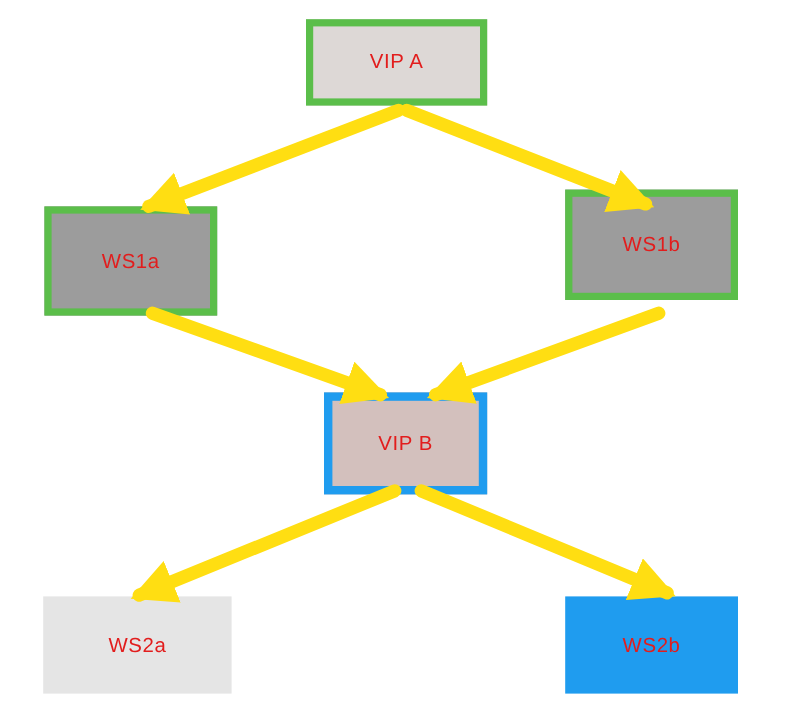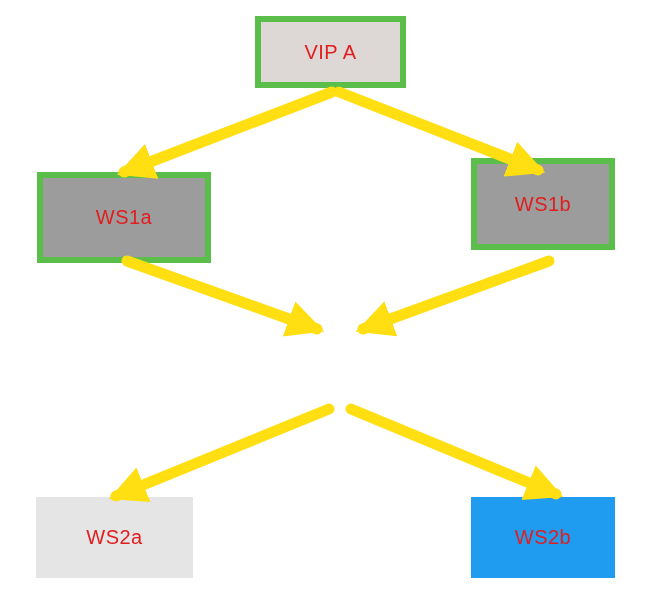--- a/index.html
+++ b/index.html
@@ -15,31 +15,31 @@
     background: #ffffff;
     overflow: hidden;
   }
   .node {
     position: absolute;
     display: flex;
     align-items: center;
     justify-content: center;
     box-sizing: border-box;
     color: #e21d1d;
-    font-size: 20px;
+    font-size: 17px;
     letter-spacing: 0.5px;
     z-index: 1;
   }
   .node-vip-a {
     left: 255px; top: 16px; width: 151px; height: 72px;
     background: #ddd8d6;
     border: 6px solid #5bbe4a;
   }
   .node-ws1a {
-    left: 37px; top: 172px; width: 174px; height: 91px;
+    left: 37px; top: 172px; width: 144px; height: 91px;
     background: #9c9c9c;
     border: 6px solid #5bbe4a;
   }
   .node-ws1b {
     left: 471px; top: 158px; width: 144px; height: 92px;
     background: #9c9c9c;
     border: 6px solid #5bbe4a;
   }
   .node-vip-b {
     left: 270px; top: 327px; width: 136px; height: 85px;
@@ -82,20 +82,23 @@
   </div>
 
   <div class="node node-ws1a">
     <span>WS1a</span>
   </div>
 
   <div class="node node-ws1b">
     <span>WS1b</span>
   </div>
 
+  <div class="node node-vip-b">
+    <span>VIP B</span>
+  </div>
 
   <div class="node node-ws2a">
     <span>WS2a</span>
   </div>
 
   <div class="node node-ws2b">
     <span>WS2b</span>
   </div>
 
   <svg class="arrow-layer" width="661" height="600" viewBox="0 0 661 600" xmlns="http://www.w3.org/2000/svg">

